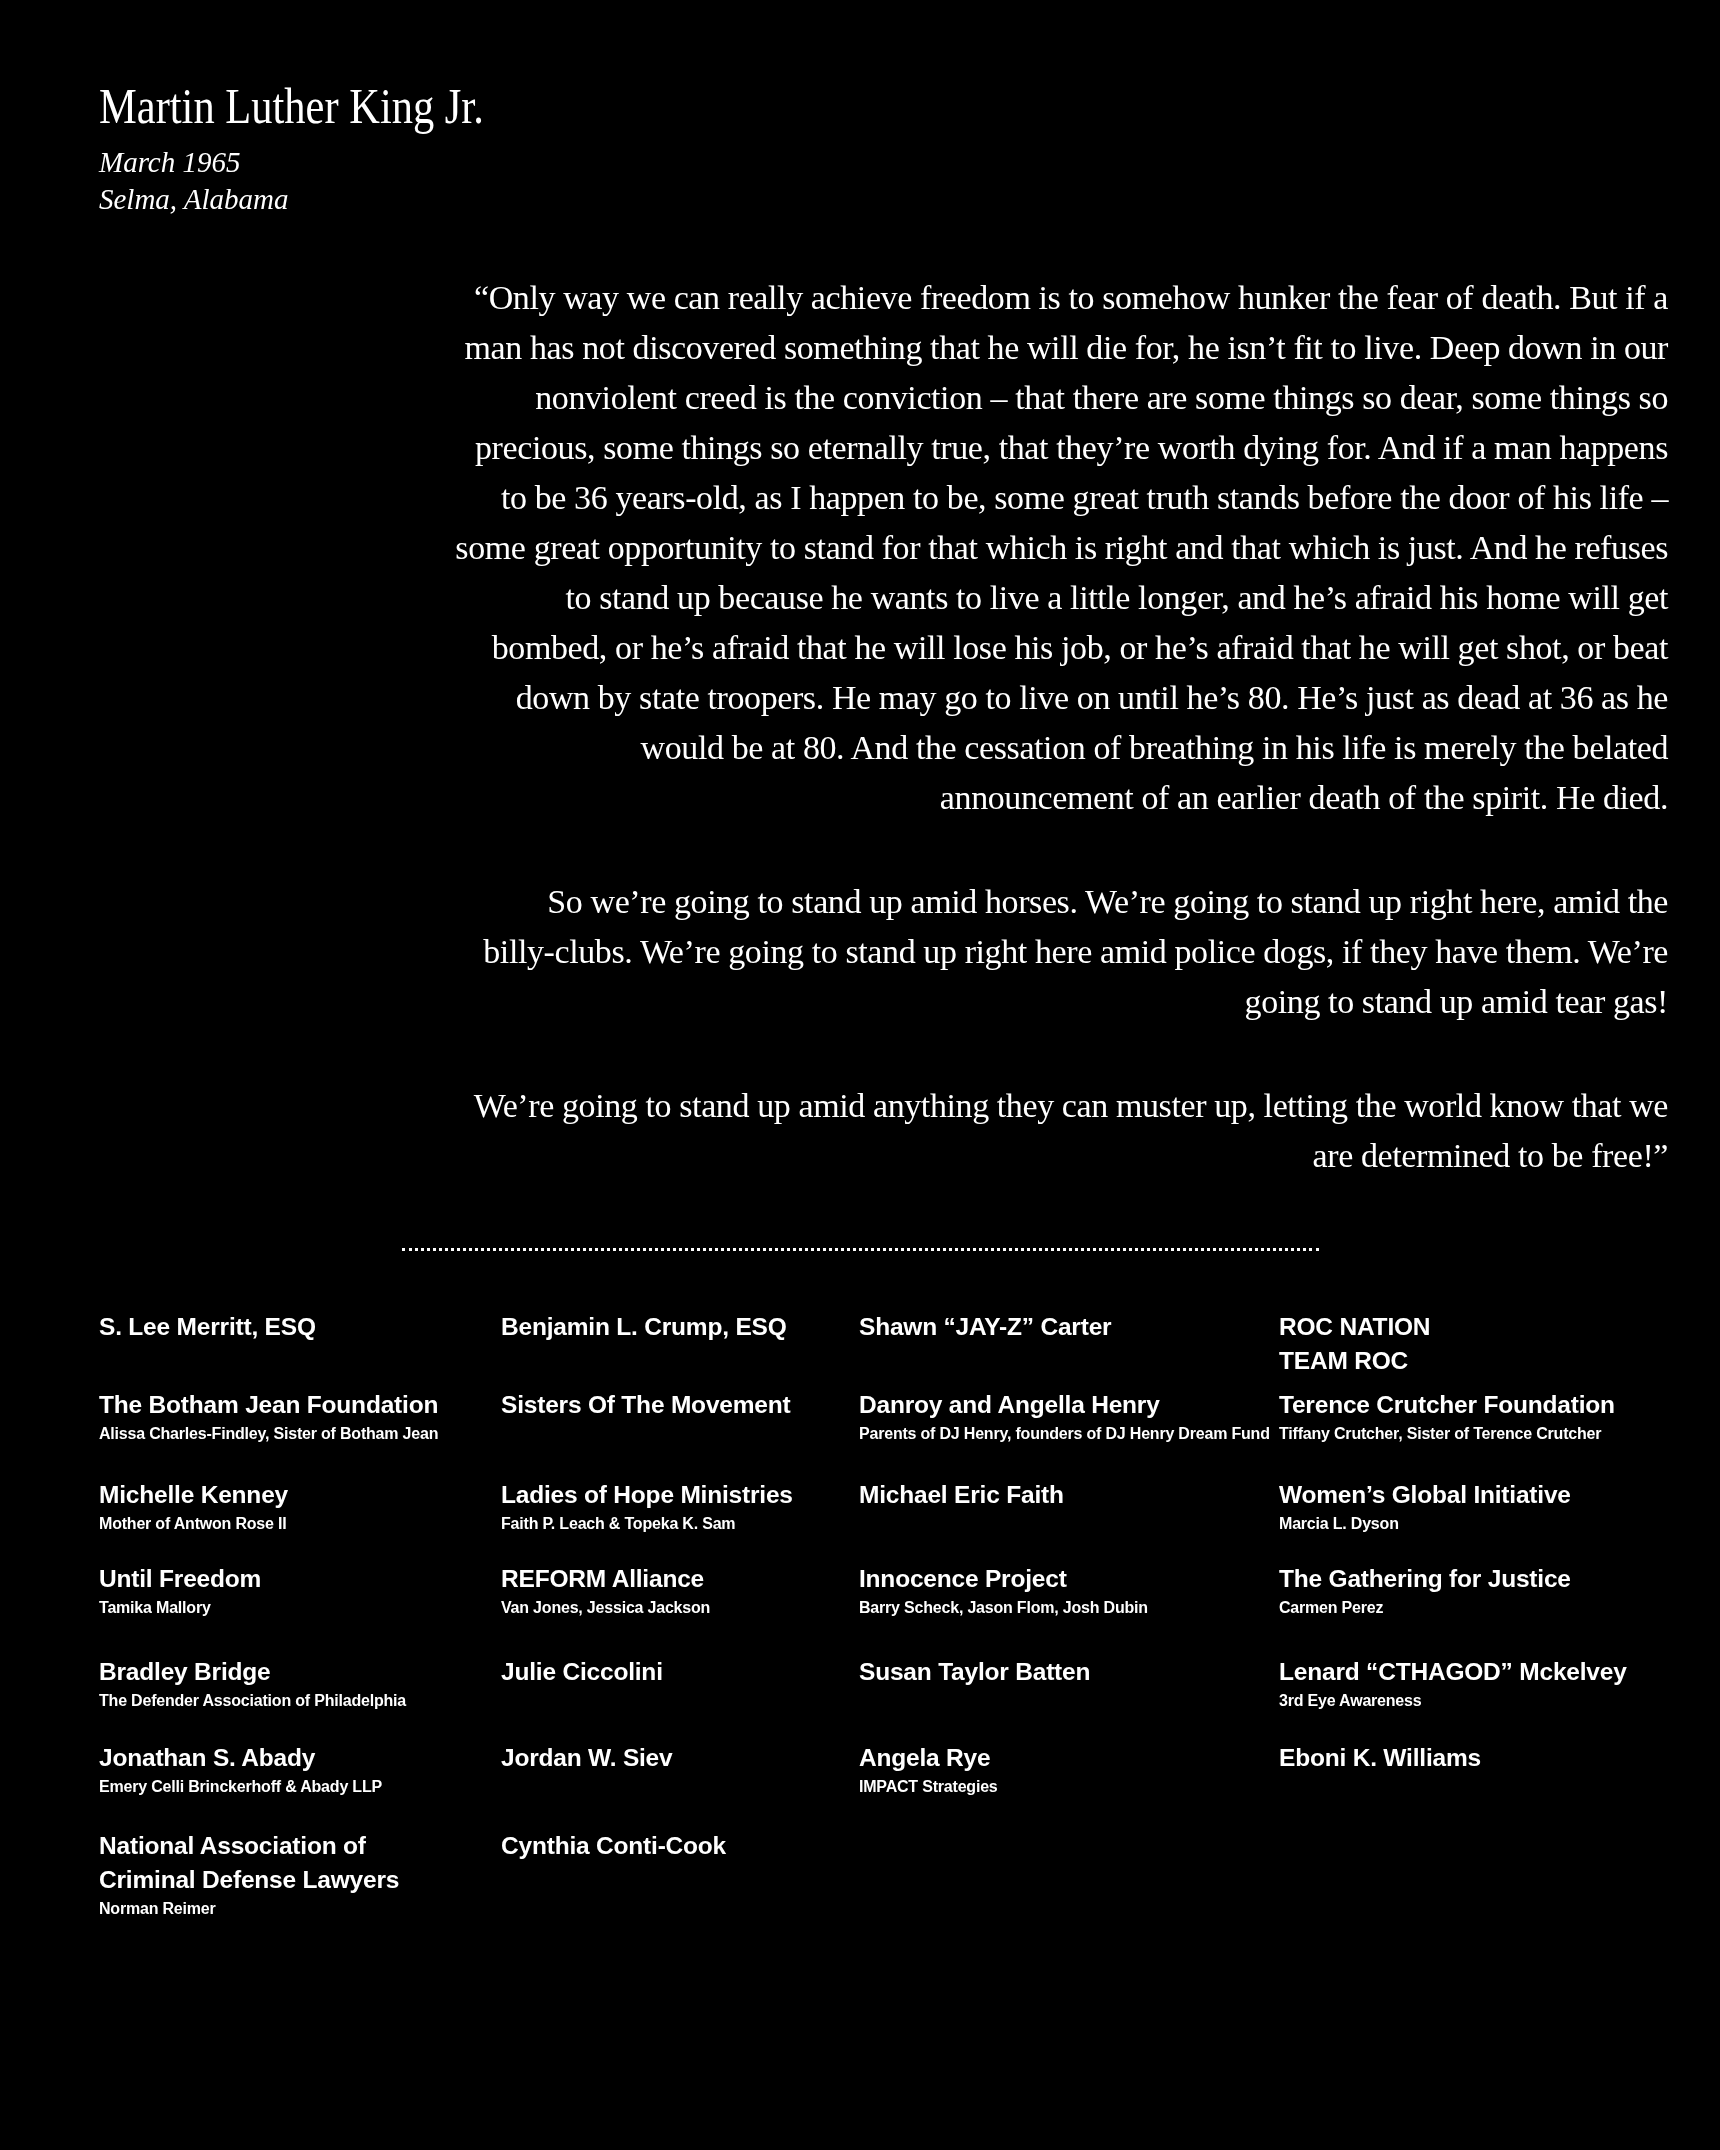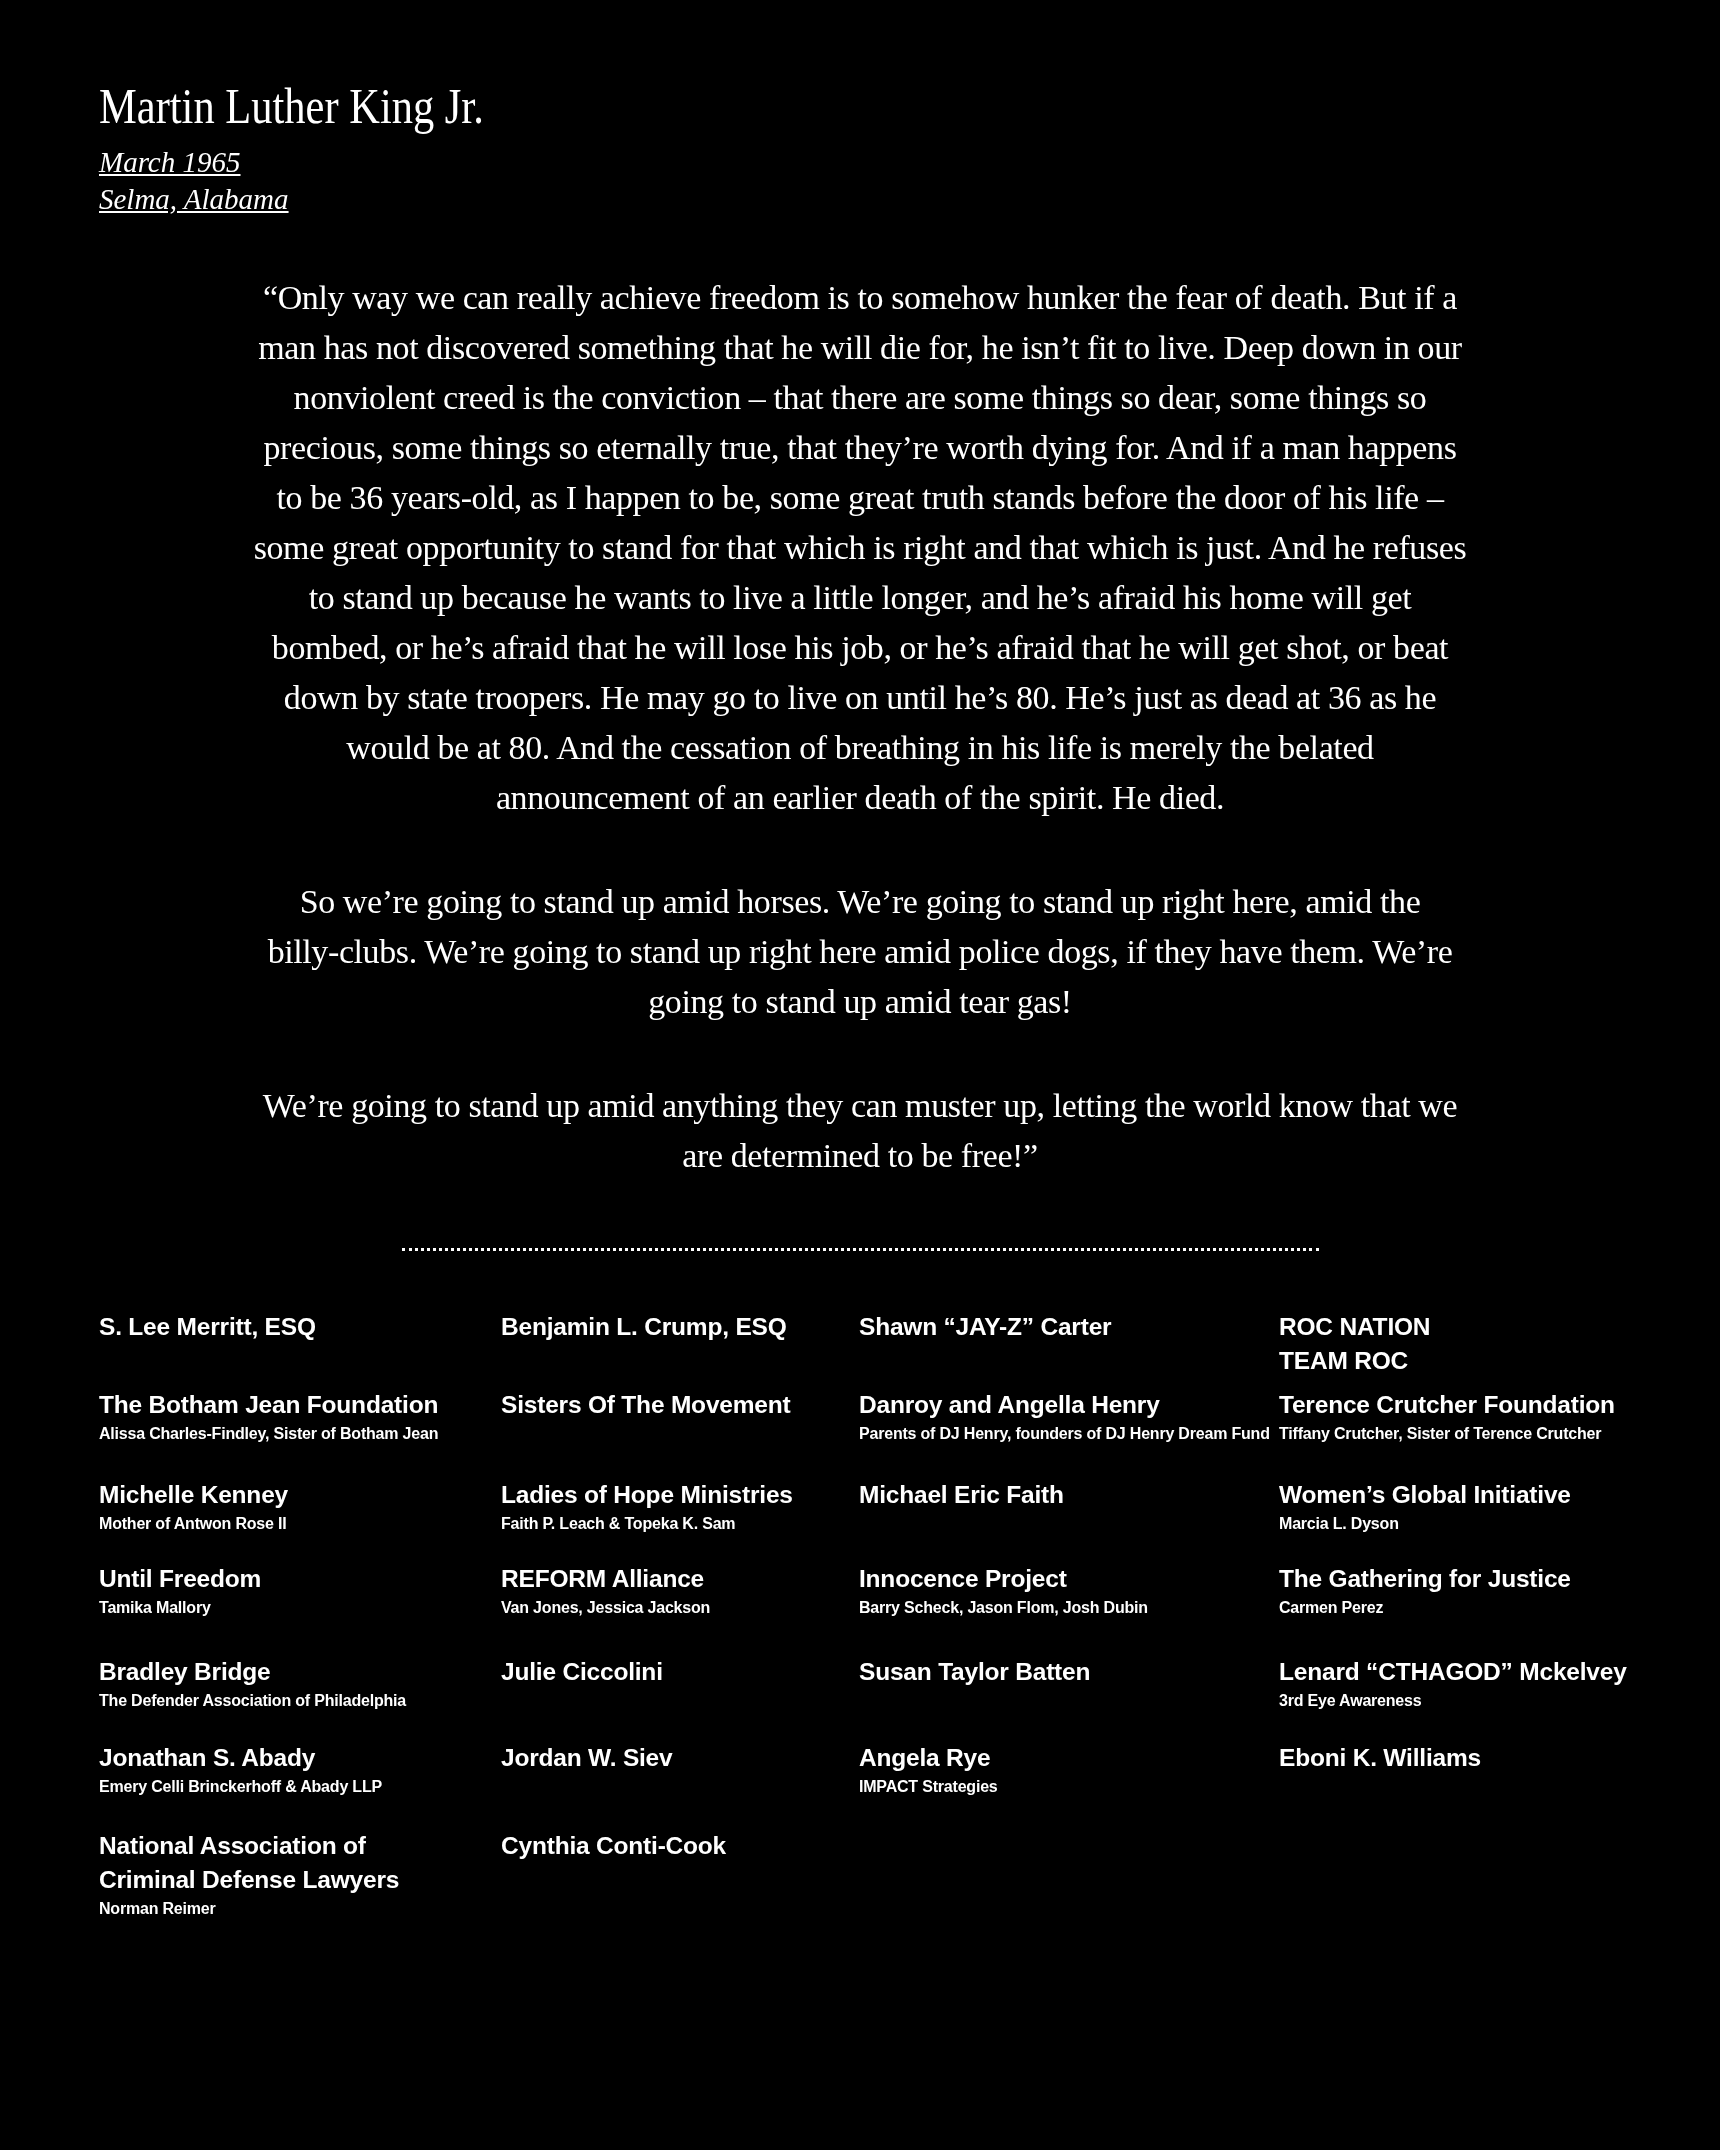--- a/index.html
+++ b/index.html
@@ -28,34 +28,34 @@
   .speaker {
     margin: 80px 0 0 0;
     font-family: "Liberation Serif", serif;
     font-weight: normal;
     font-size: 50px;
     line-height: 52px;
     transform: scaleX(0.85);
     transform-origin: left center;
     white-space: pre;
   }
-  .byline-wrap { margin-top: 11.5px; text-decoration: underline; }
+  .byline-wrap { margin-top: 11.5px; }
   .byline {
     margin: 0;
     font-family: "Liberation Serif", serif;
     font-style: italic;
     font-size: 29px;
     line-height: 37px;
     white-space: pre;
   }
   
   .quote {
     margin-top: 55px;
-    padding: 0 68px;
-    text-align: center;
+    padding: 0 52px;
+    text-align: right;
   }
   .quote p {
     margin: 0 0 54px 0;
     font-family: "Liberation Serif", serif;
     font-size: 34px;
     line-height: 50px;
     letter-spacing: -0.4px;
     white-space: pre;
   }
   .quote p:last-child { margin-bottom: 0; }

